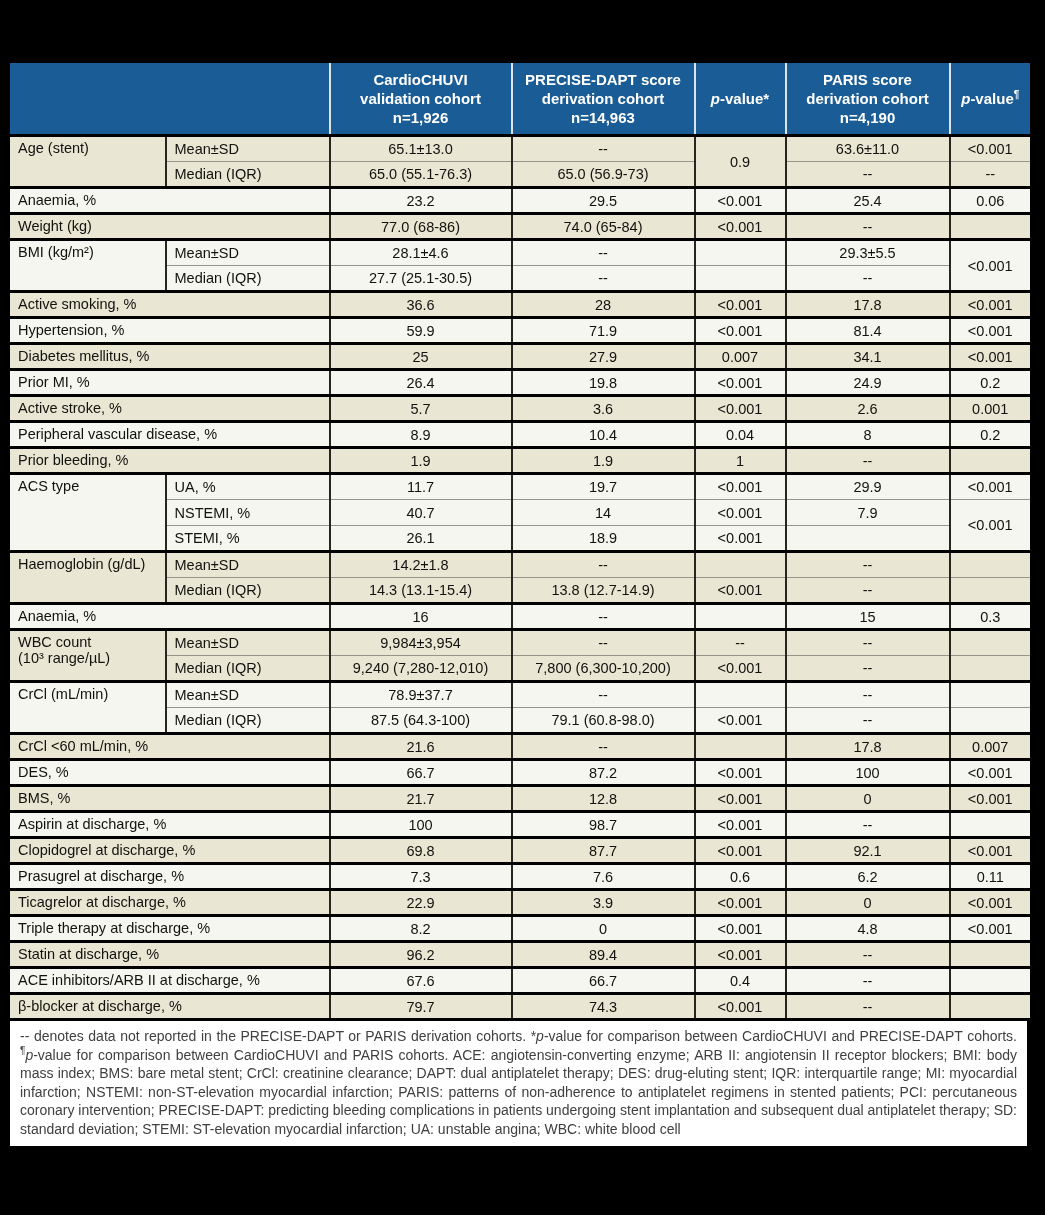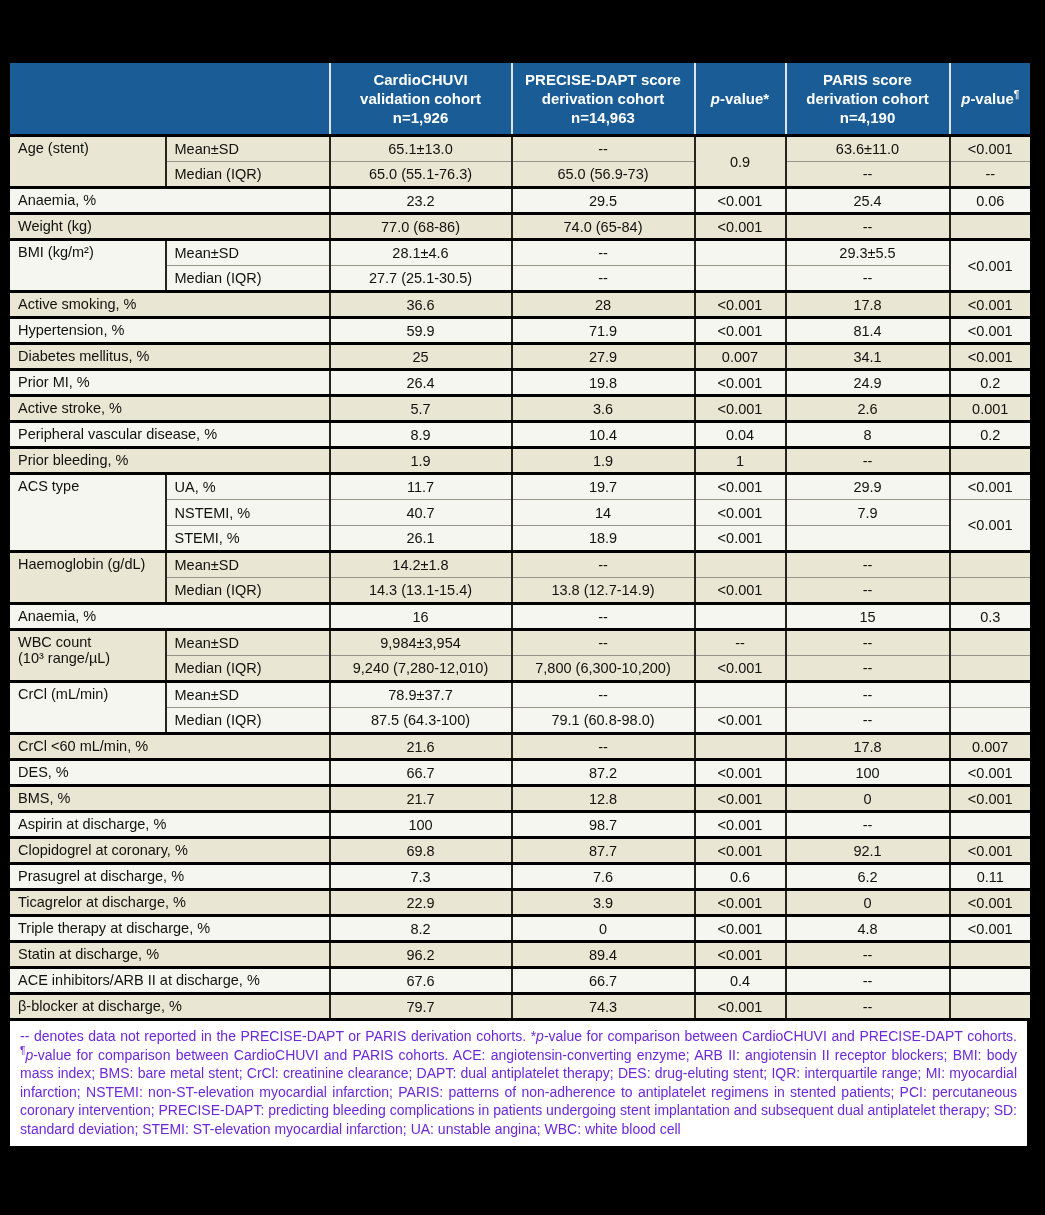--- a/index.html
+++ b/index.html
@@ -14,21 +14,21 @@
   tr.group-start td{border-top:3px solid #000;}
   tr.subrow td{border-top:1px solid #97948a;}
   tr.beige td{background:#e9e6d3;}
   tr.white td{background:#f6f6f0;}
   td.rowlabel{border-left:none;vertical-align:top;padding:3px 4px 0 8px;}
   td.sublabel{padding-left:8px;}
   td.data{text-align:center;}
   .pit{font-style:italic;}
   th sup,.fn-sup{font-size:10px;vertical-align:super;line-height:0;}
   .fn-i{font-style:italic;}
-  .footnote{width:1023px;box-sizing:border-box;background:#fff;border:3px solid #000;border-top:none;padding:6px 10px 8px 10px;font-family:"Liberation Sans",sans-serif;font-size:14px;line-height:18.5px;text-align:justify;color:#6d28d9;}
+  .footnote{width:1023px;box-sizing:border-box;background:#fff;border:3px solid #000;border-top:none;padding:6px 10px 8px 10px;font-family:"Liberation Sans",sans-serif;font-size:14px;line-height:18.5px;text-align:justify;color:#404040;}
 </style>
 </head>
 <body>
 
 <div class="page">
   <table class="cohort">
     <colgroup>
       <col class="c0">
         <col class="c1">
         <col class="c2">
@@ -276,21 +276,21 @@
         </tr>
         <tr class="white group-start">
           <td class="rowlabel" colspan="2">Aspirin at discharge, %</td>
           <td class="data">100</td>
           <td class="data">98.7</td>
           <td class="data">&lt;0.001</td>
           <td class="data">--</td>
           <td class="data"></td>
         </tr>
         <tr class="beige group-start">
-          <td class="rowlabel" colspan="2">Clopidogrel at coronary, %</td>
+          <td class="rowlabel" colspan="2">Clopidogrel at discharge, %</td>
           <td class="data">69.8</td>
           <td class="data">87.7</td>
           <td class="data">&lt;0.001</td>
           <td class="data">92.1</td>
           <td class="data">&lt;0.001</td>
         </tr>
         <tr class="white group-start">
           <td class="rowlabel" colspan="2">Prasugrel at discharge, %</td>
           <td class="data">7.3</td>
           <td class="data">7.6</td>

